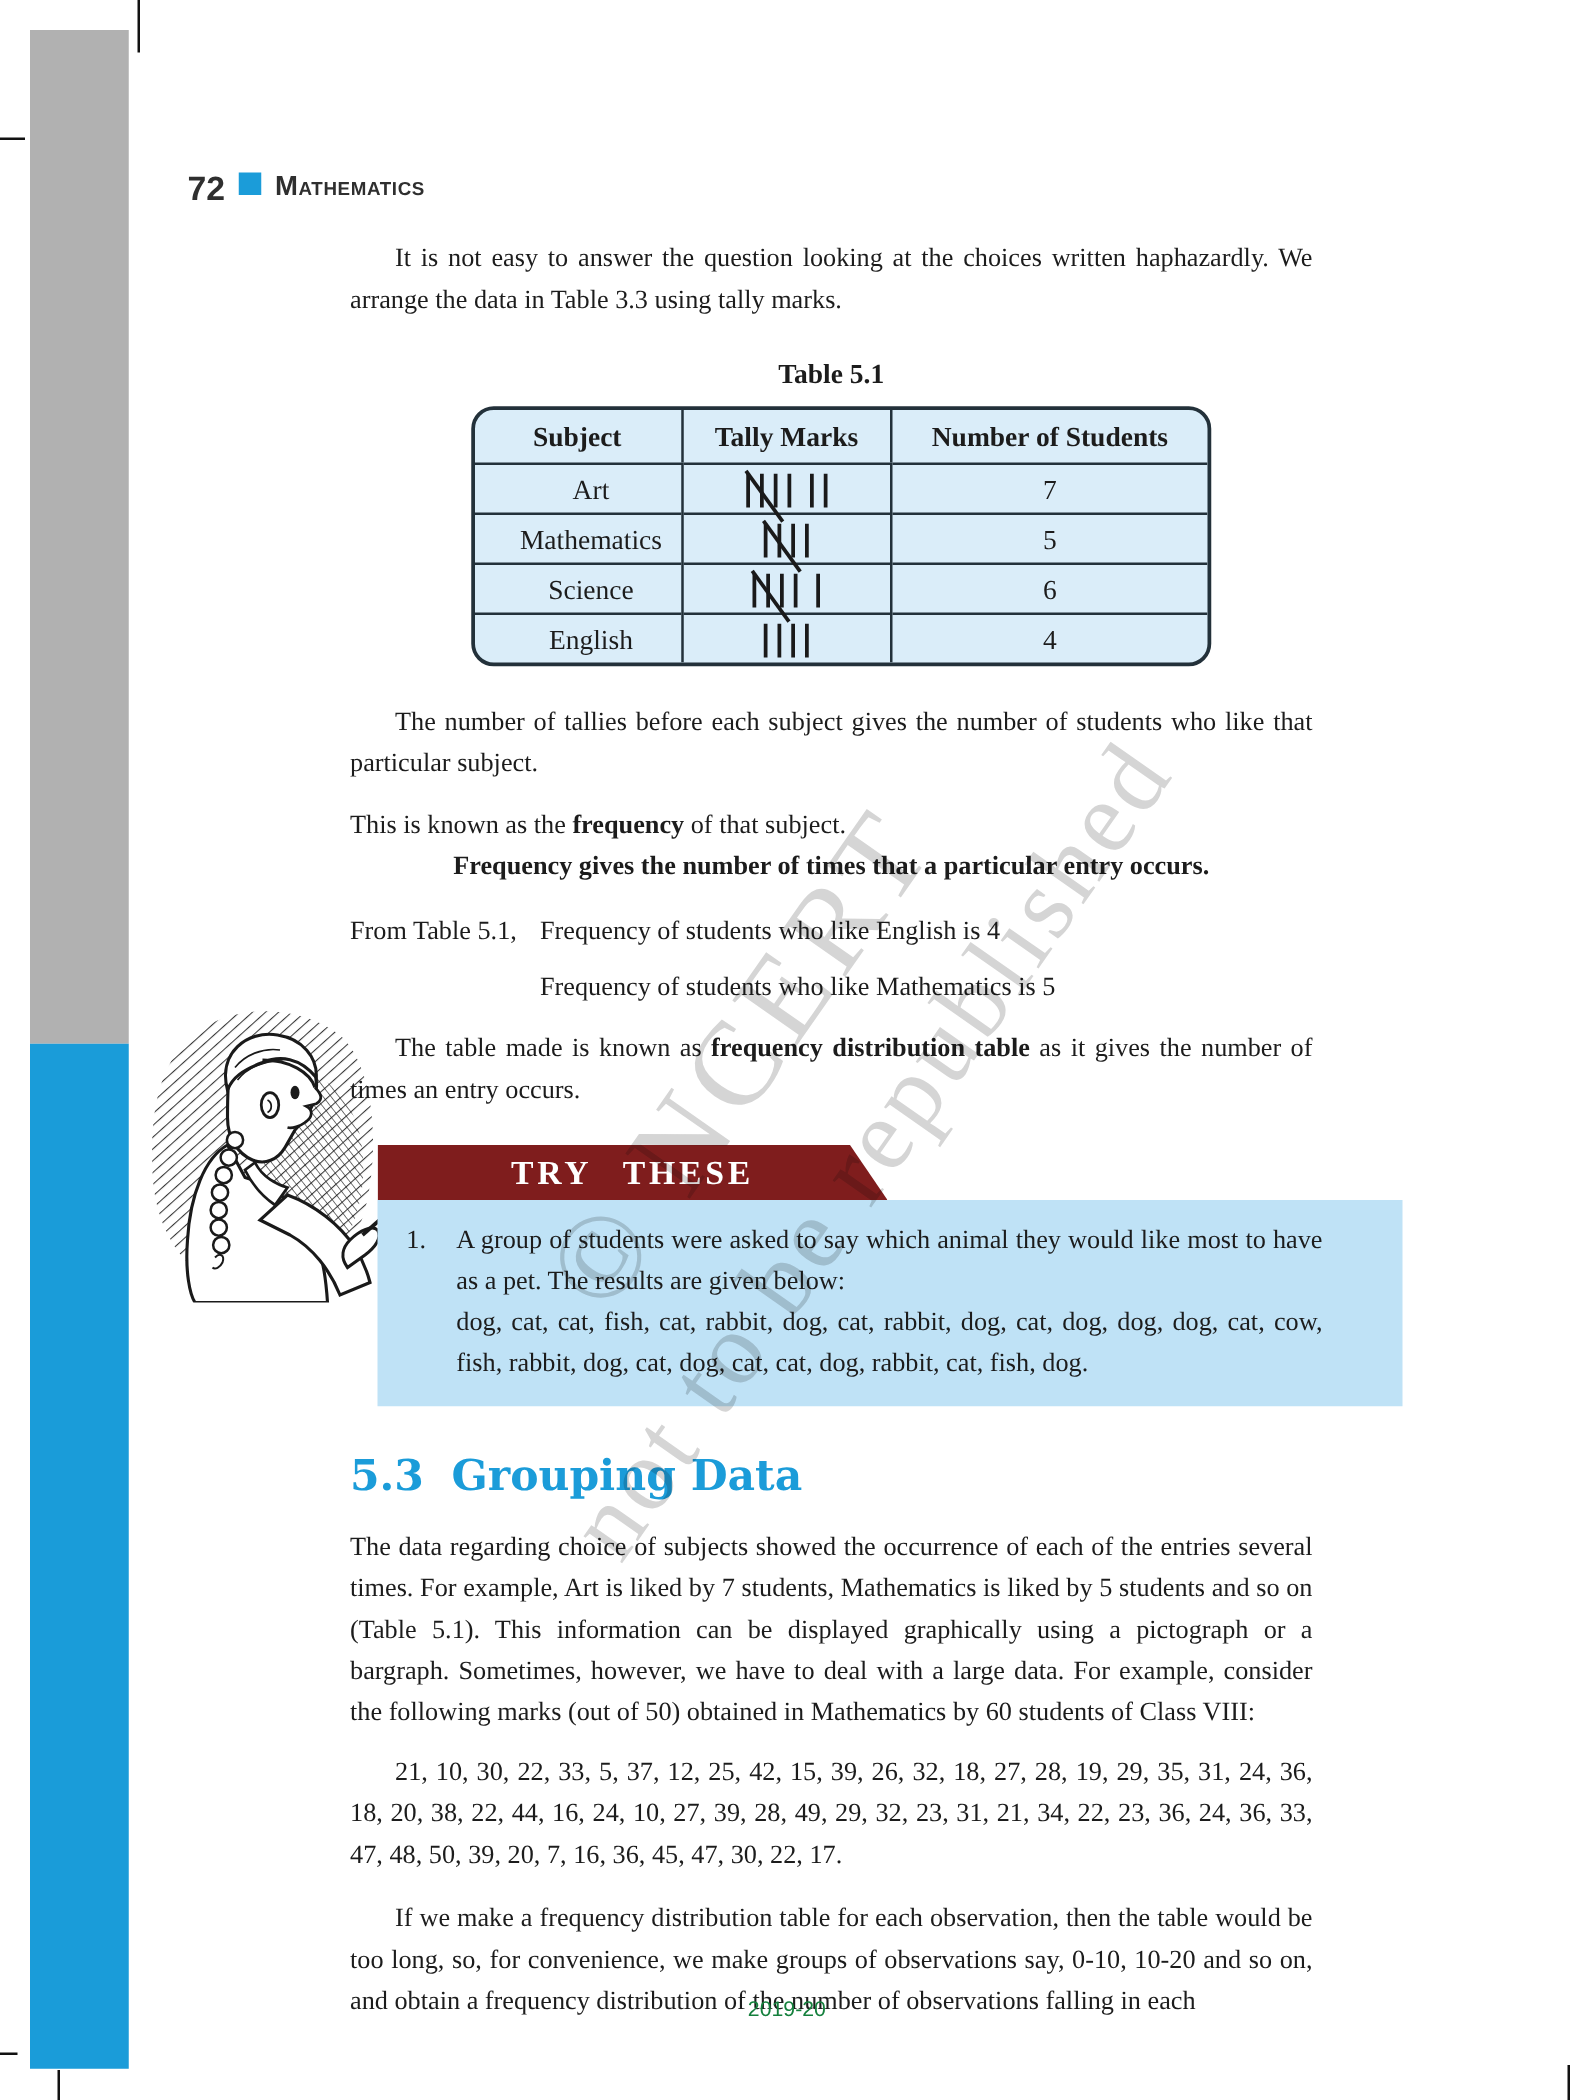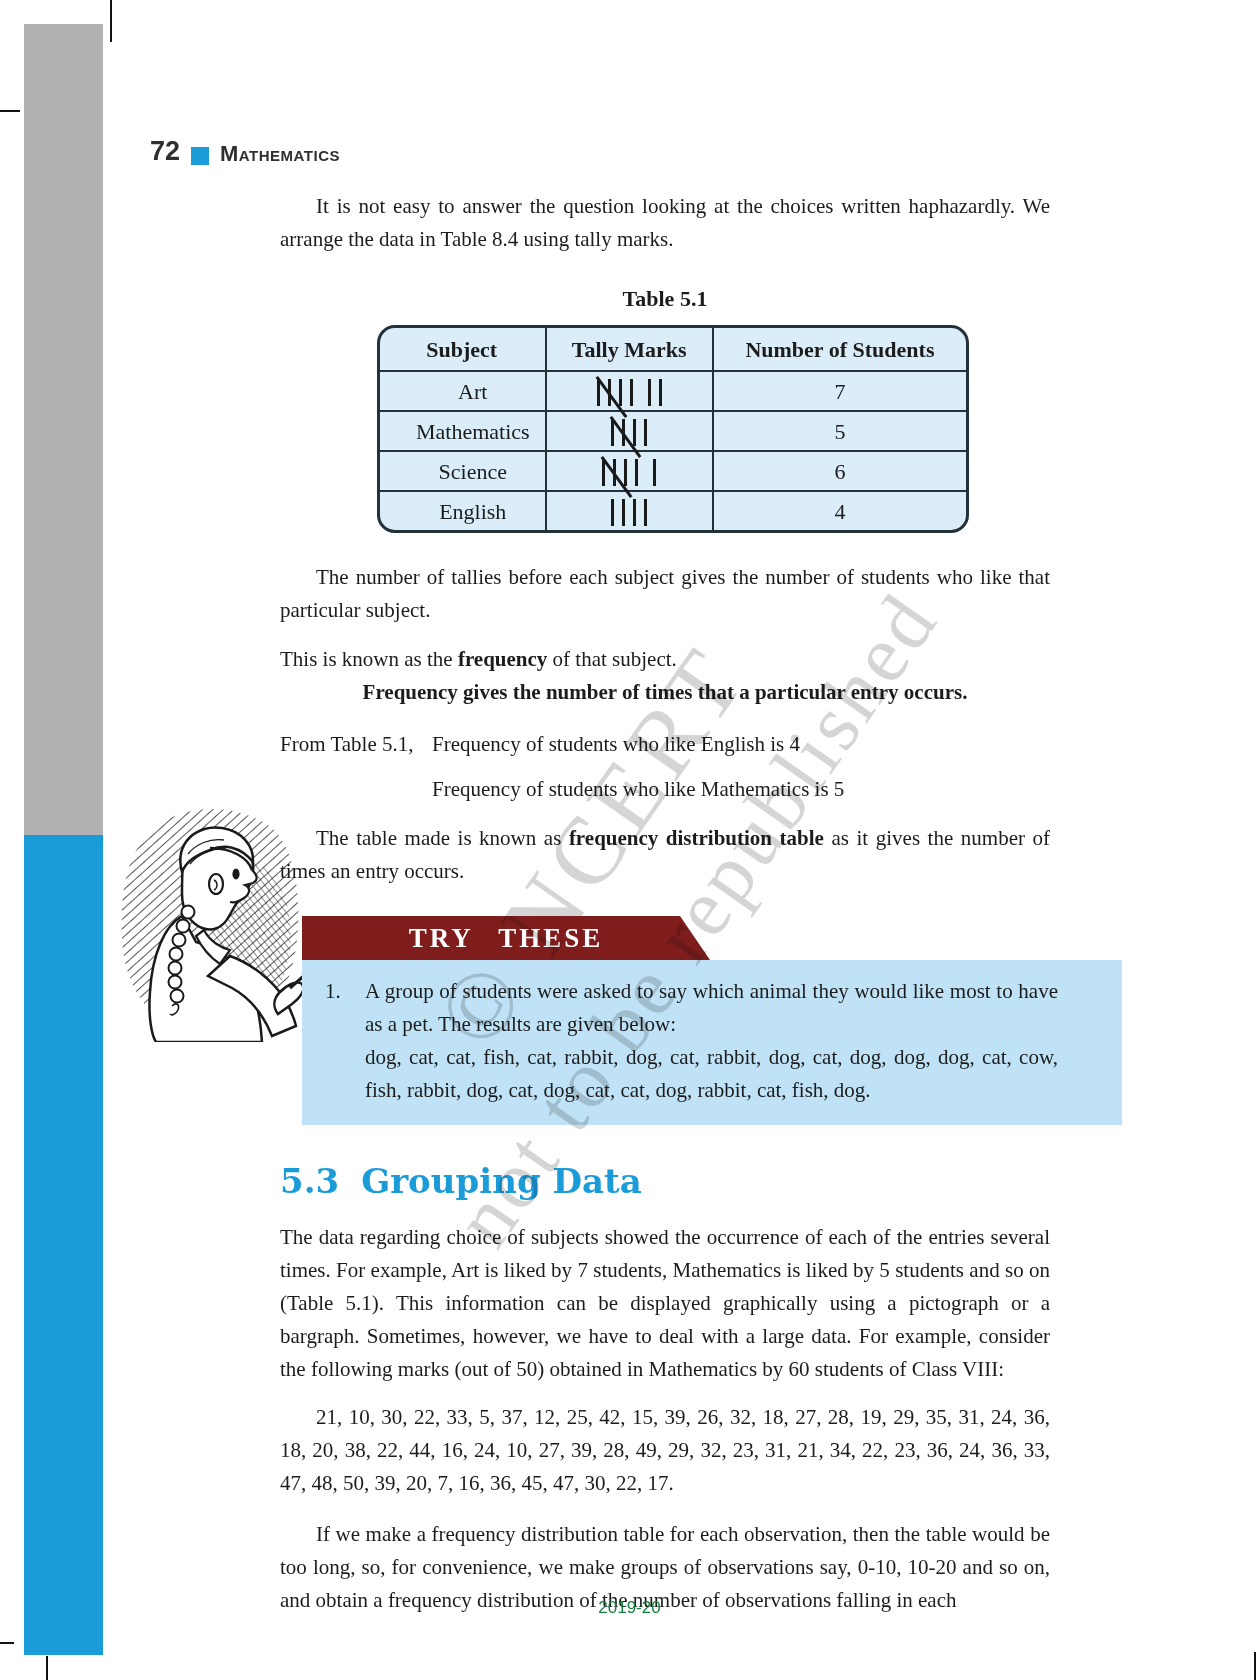--- a/index.html
+++ b/index.html
@@ -12,21 +12,21 @@
 
   
   .crop{position:absolute;background:#111;}
   .crop.v1{left:110px;top:0;width:2px;height:42px;}
   .crop.h1{left:0;top:110px;width:20px;height:2px;}
   .crop.h2{left:0;top:1642px;width:14px;height:2px;}
   .crop.v2{left:46px;top:1656px;width:2px;height:24px;}
   .crop.v3{left:1254px;top:1652px;width:2px;height:28px;}
 
   
-  .header{position:absolute;left:150px;top:138px;display:flex;align-items:flex-end;gap:11px;
+  .header{position:absolute;left:150px;top:138px;display:flex;align-items:flex-start;gap:11px;
           font-family:"Liberation Sans", sans-serif;}
   .pagenum{font-size:27px;font-weight:bold;color:#2f2f2f;line-height:1;}
   .hsquare{width:18px;height:18px;background:#1b9cd9;display:inline-block;}
   .hsubject{font-size:22px;font-weight:bold;color:#2f2f2f;font-variant:small-caps;
             letter-spacing:0.5px;line-height:1;}
 
   
   .watermark{position:absolute;left:120px;top:430px;width:1040px;height:900px;
              display:flex;flex-direction:column;align-items:center;justify-content:center;
              transform:rotate(-55deg);z-index:40;pointer-events:none;
@@ -151,21 +151,21 @@
       <circle cx="63" cy="172" r="6.5"></circle>
       <circle cx="63" cy="186" r="6.5"></circle>
       <circle cx="65" cy="200" r="6.5"></circle>
     </g>
     <path d="M92,134 C98,146 110,152 118,154 L108,168 C96,160 88,148 84,140 Z" fill="#ffffff" stroke="#1a1a1a" stroke-width="2.2"></path>
     <path d="M60,210 C64,206 68,208 66,214 C64,218 60,220 58,218" stroke="#1a1a1a" stroke-width="1.6" fill="none"></path>
   </svg>
 
   <div class="content">
 
-    <p class="indent">It is not easy to answer the question looking at the choices written haphazardly. We arrange the data in Table 8.4 using tally marks.</p>
+    <p class="indent">It is not easy to answer the question looking at the choices written haphazardly. We arrange the data in Table 3.3 using tally marks.</p>
 
     <div class="caption">Table 5.1</div>
 
     <div class="tablewrap">
       <table class="t51">
         <thead>
           <tr>
             <th class="c-subj" style="text-align:center;padding-left:0;">Subject</th>
             <th class="c-tally">Tally Marks</th>
             <th class="c-num">Number of Students</th>

